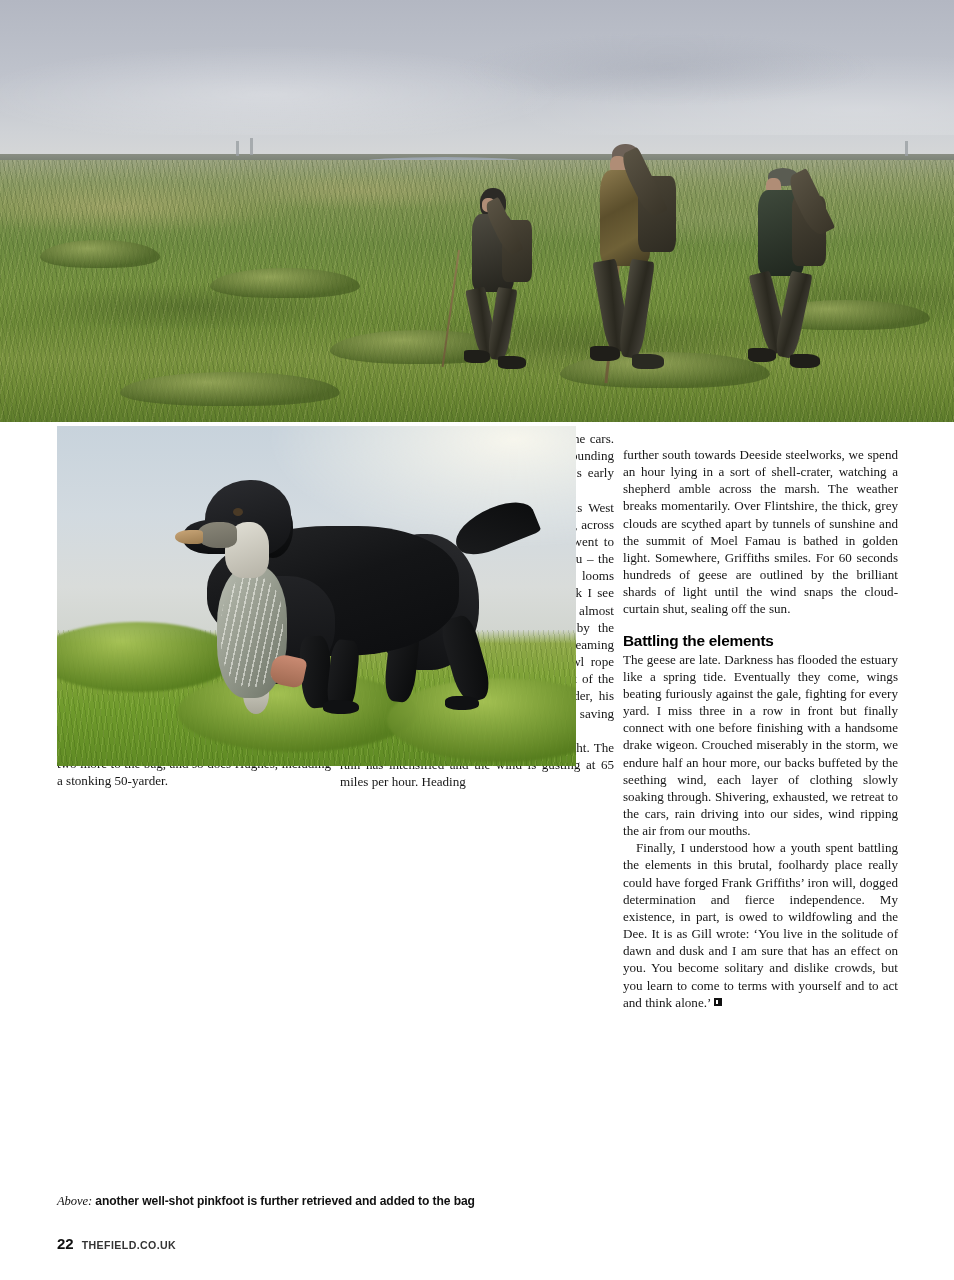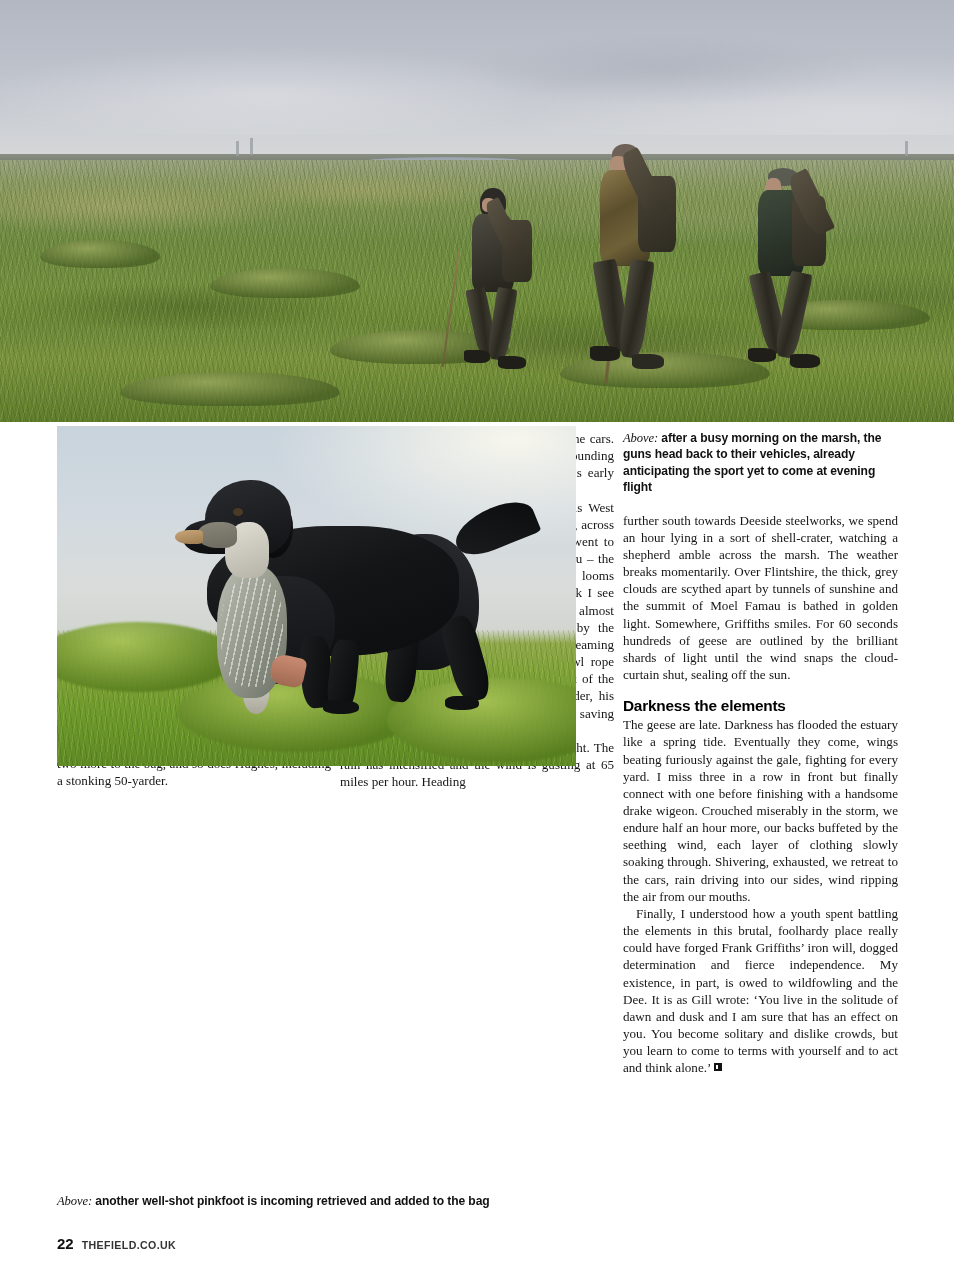--- a/index.html
+++ b/index.html
@@ -389,26 +389,22 @@
       <p class="body">Barrat’s labrador Kirra returns with my goose but there’s no time to waste. Another skein is bearing down on us like a scene from the Battle of Britain. The estuary is alive. While we remain transfixed on the distant geese, wigeon and teal dart about our creek. “Take the last one in the V,” instructs Barrat, pointing at another incoming skein of pinks. I give it both barrels and the steel hits home. “Good lad,” he says in his broad Scouse accent, leaning over to shake my hand. “First pinks, nice one.” He adds two more to the bag, and so does Hughes, including a stonking 50-yarder.</p>
     </div>
 
     <div class="col col-2">
       <p class="body">We call time and begin the march back to the cars. The light of morning reveals the Dee’s surrounding landscape, central to my great-grandfather’s early life.</p>
       <p class="body indent">Looking north to the tip of the Wirral is West Kirby where he was born. To the north-west, across the water in Wales, is Mostyn, where he went to school. And to the west I know Moel Famau – the mountain where his ashes are spread – looms somewhere in the cloud. Everywhere I look I see him. In the mouth of the Dee was where he almost drowned after being knocked overboard by the boom while fishing. Alone, with his boat steaming towards Ireland, Griffiths grabbed the trawl rope but couldn’t climb up it against the current of the water. Just as his wellies dragged him under, his boat lodged itself on a submerged sandbank, saving him from a watery grave.</p>
       <p class="body indent">We reconvene at 2pm for the evening flight. The rain has intensified and the wind is gusting at 65 miles per hour. Heading</p>
     </div>
 
     <div class="col col-3">
-      <p class="caption">
-        <span class="lead">Above:</span>
-        <span>after a busy morning on the marsh, the guns head back to their vehicles, already anticipating the sport yet to come at evening flight</span>
-      </p>
       <p class="body" style="margin-top:16px;">further south towards Deeside steelworks, we spend an hour lying in a sort of shell-crater, watching a shepherd amble across the marsh. The weather breaks momentarily. Over Flintshire, the thick, grey clouds are scythed apart by tunnels of sunshine and the summit of Moel Famau is bathed in golden light. Somewhere, Griffiths smiles. For 60 seconds hundreds of geese are outlined by the brilliant shards of light until the wind snaps the cloud-curtain shut, sealing off the sun.</p>
-      <h2 class="subhead">Darkness the elements</h2>
+      <h2 class="subhead">Battling the elements</h2>
       <p class="body">The geese are late. Darkness has flooded the estuary like a spring tide. Eventually they come, wings beating furiously against the gale, fighting for every yard. I miss three in a row in front but finally connect with one before finishing with a handsome drake wigeon. Crouched miserably in the storm, we endure half an hour more, our backs buffeted by the seething wind, each layer of clothing slowly soaking through. Shivering, exhausted, we retreat to the cars, rain driving into our sides, wind ripping the air from our mouths.</p>
       <p class="body indent"><span>Finally, I understood how a youth spent battling the elements in this brutal, foolhardy place really could have forged Frank Griffiths’ iron will, dogged determination and fierce independence. My existence, in part, is owed to wildfowling and the Dee. It is as Gill wrote: ‘You live in the solitude of dawn and dusk and I am sure that has an effect on you. You become solitary and dislike crowds, but you learn to come to terms with yourself and to act and think alone.’</span><span class="endmark"></span></p>
     </div>
   </div>
 </div>
 
 <div class="dogphoto">
   <div class="dog-sky"></div>
   <div class="dog-ground"></div>
   <div class="dog-hump" style="left:-20px;top:196px;width:200px;height:70px;"></div>
@@ -434,20 +430,20 @@
   <div class="goose-body"></div>
   <div class="goose-legs"></div>
   <div class="goose-neck"></div>
   <div class="goose-head"></div>
   <div class="goose-bill"></div>
 </div>
 
 <div class="dogcaption">
   <p class="caption">
     <span class="lead">Above:</span>
-    <span>another well-shot pinkfoot is incoming retrieved and added to the bag</span>
+    <span>another well-shot pinkfoot is further retrieved and added to the bag</span>
   </p>
 </div>
 
 <div class="footer">
   <span class="folio">22</span>
   <span class="site">THEFIELD.CO.UK</span>
 </div>
 
 </body></html>

